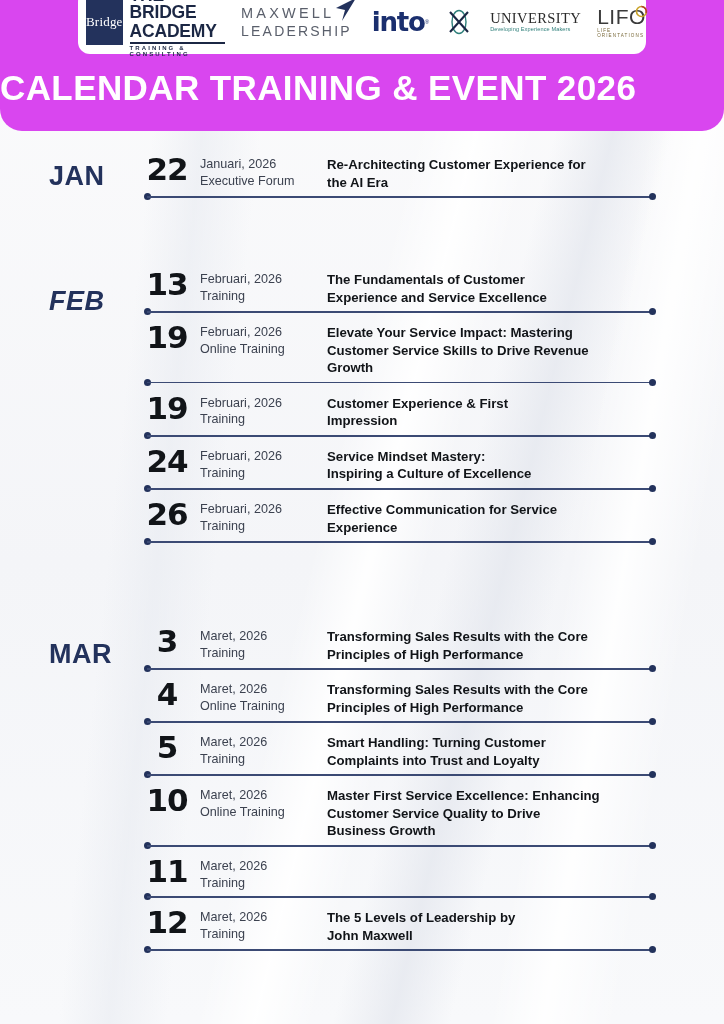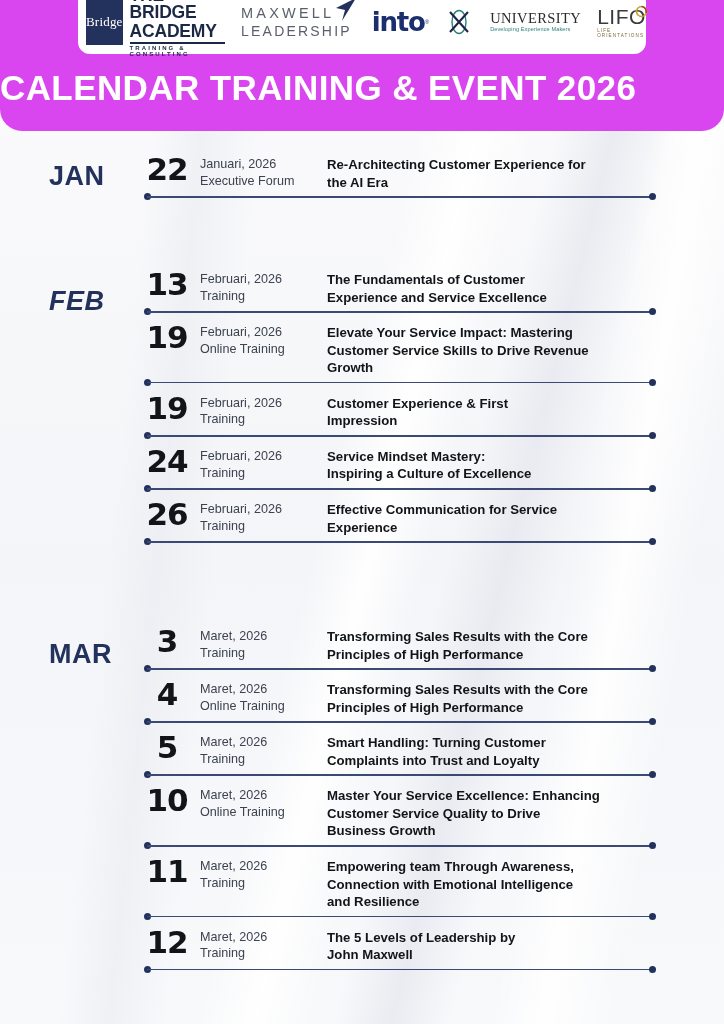--- a/index.html
+++ b/index.html
@@ -359,40 +359,37 @@
             <span class="dot right"></span>
           </div>
         </div>
         <div class="event-row">
           <div class="event-inner">
             <div class="day">10</div>
             <div class="meta">
               <div>Maret, 2026</div>
               <div>Online Training</div>
             </div>
-            <div class="title">Master Your Service Excellence: Enhancing
+            <div class="title">Master First Service Excellence: Enhancing
 Customer Service Quality to Drive
 Business Growth</div>
           </div>
           <div class="row-rule">
             <span class="dot left"></span>
             <span class="line"></span>
             <span class="dot right"></span>
           </div>
         </div>
         <div class="event-row">
           <div class="event-inner">
             <div class="day">11</div>
             <div class="meta">
               <div>Maret, 2026</div>
               <div>Training</div>
             </div>
-            <div class="title">Empowering team Through Awareness,
-Connection with Emotional Intelligence
-and Resilience</div>
           </div>
           <div class="row-rule">
             <span class="dot left"></span>
             <span class="line"></span>
             <span class="dot right"></span>
           </div>
         </div>
         <div class="event-row">
           <div class="event-inner">
             <div class="day">12</div>

